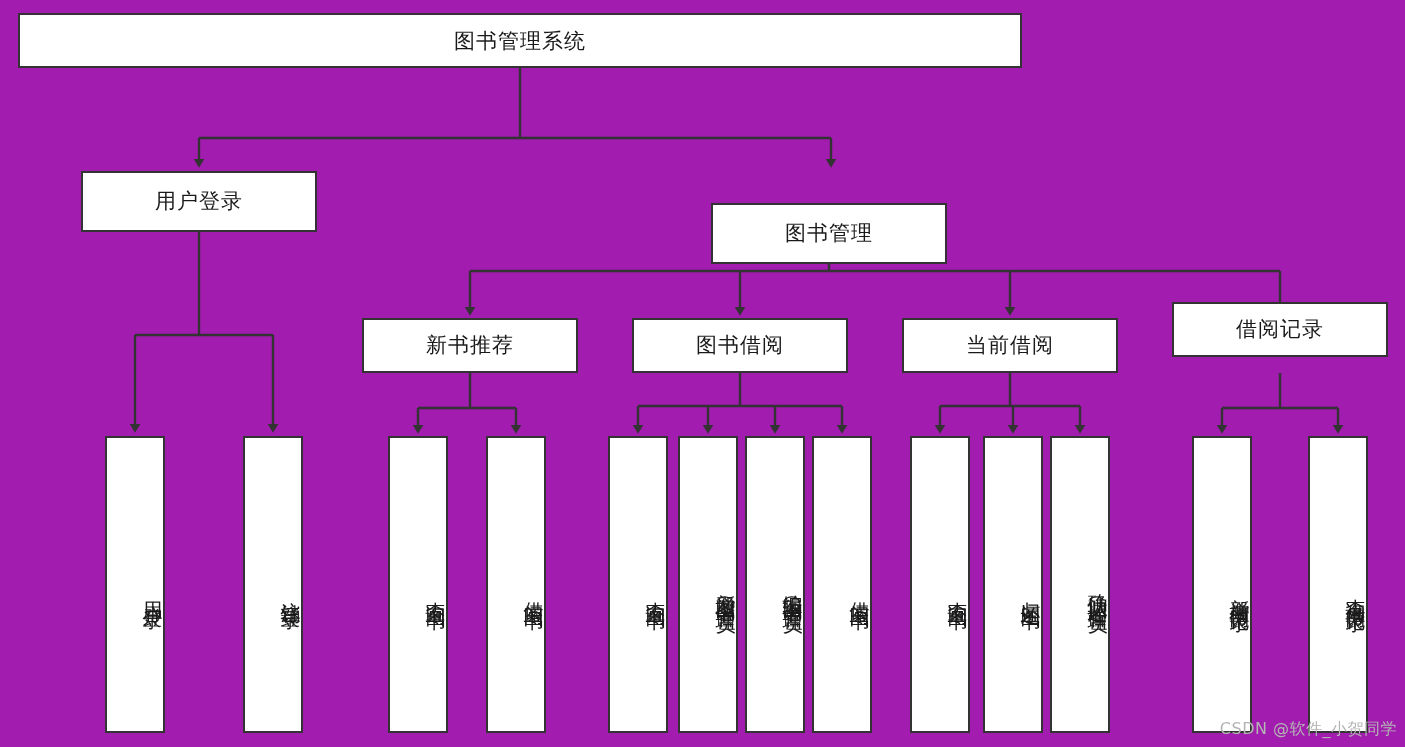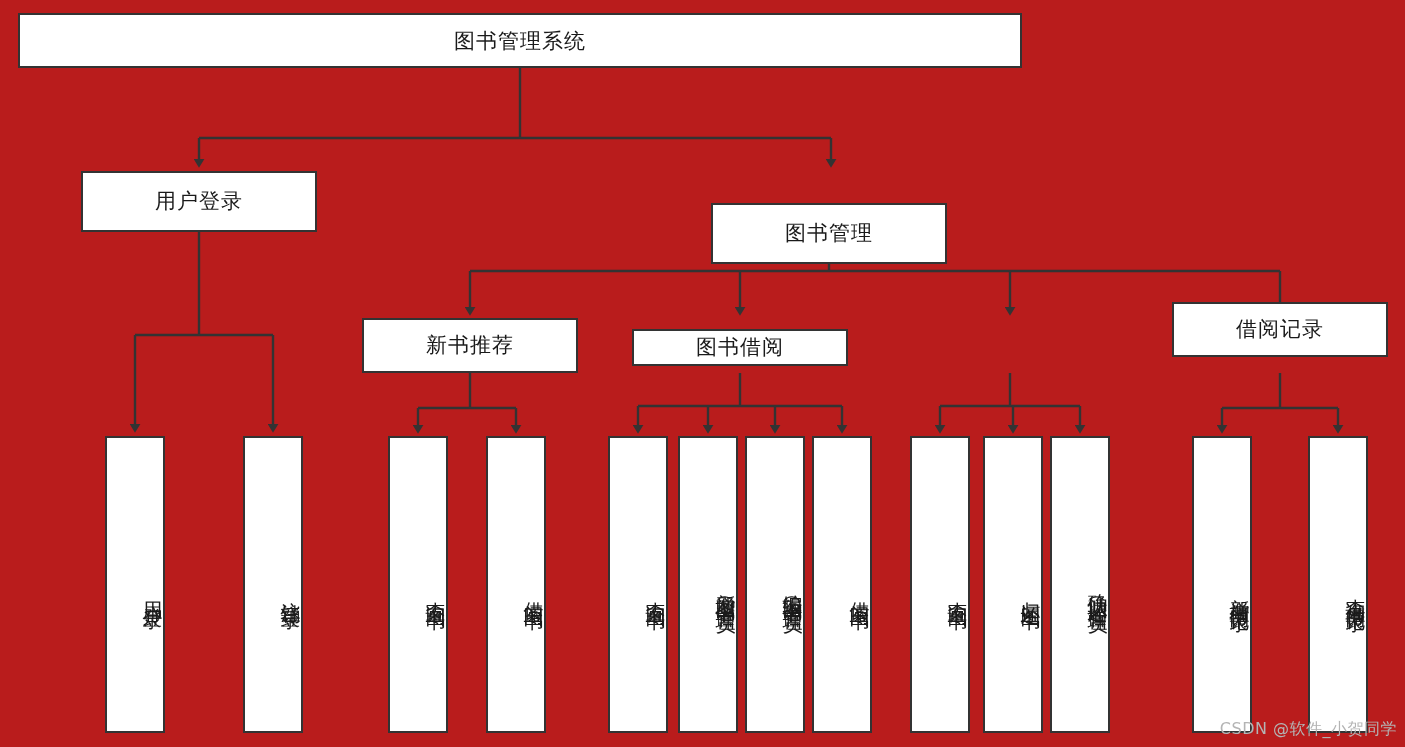--- a/index.html
+++ b/index.html
@@ -8,21 +8,21 @@
     padding: 0;
     background: #ffffff;
   }
   body {
     font-family: "DejaVu Sans", "Liberation Sans", sans-serif;
   }
   #diagram-root {
     position: relative;
     width: 1405px;
     height: 747px;
-    background: #b91c1c;
+    background: #a21caf;
     overflow: hidden;
   }
   #edge-layer {
     position: absolute;
     left: 0;
     top: 0;
     width: 1405px;
     height: 747px;
     pointer-events: none;
   }
@@ -132,22 +132,25 @@
   <div class="node horiz" style="left: 81px; top: 171px; width: 236px; height: 61px;">
     <span>用户登录</span>
   </div>
   <div class="node horiz" style="left: 711px; top: 171px; width: 236px; height: 61px; margin-top: 32px;">
     <span>图书管理</span>
   </div>
 
   <div class="node horiz" style="left: 362px; top: 318px; width: 216px; height: 55px; text-align: right;">
     <span>新书推荐</span>
   </div>
-  <div class="node horiz" style="left: 632px; top: 318px; width: 216px; height: 37px; margin-top: 11px;">
+  <div class="node horiz" style="left: 632px; top: 318px; width: 216px; height: 55px;">
     <span>图书借阅</span>
+  </div>
+  <div class="node horiz" style="left: 902px; top: 318px; width: 216px; height: 55px;">
+    <span>当前借阅</span>
   </div>
   <div class="node horiz" style="left: 1172px; top: 302px; width: 216px; height: 55px;">
     <span>借阅记录</span>
   </div>
 
   <div class="node vert" style="left: 105px; top: 436px; width: 60px; height: 297px;">
     <span class="vlabel">用户登录</span>
   </div>
   <div class="node vert" style="left: 243px; top: 436px; width: 60px; height: 297px;">
     <span class="vlabel">注销登录</span>

